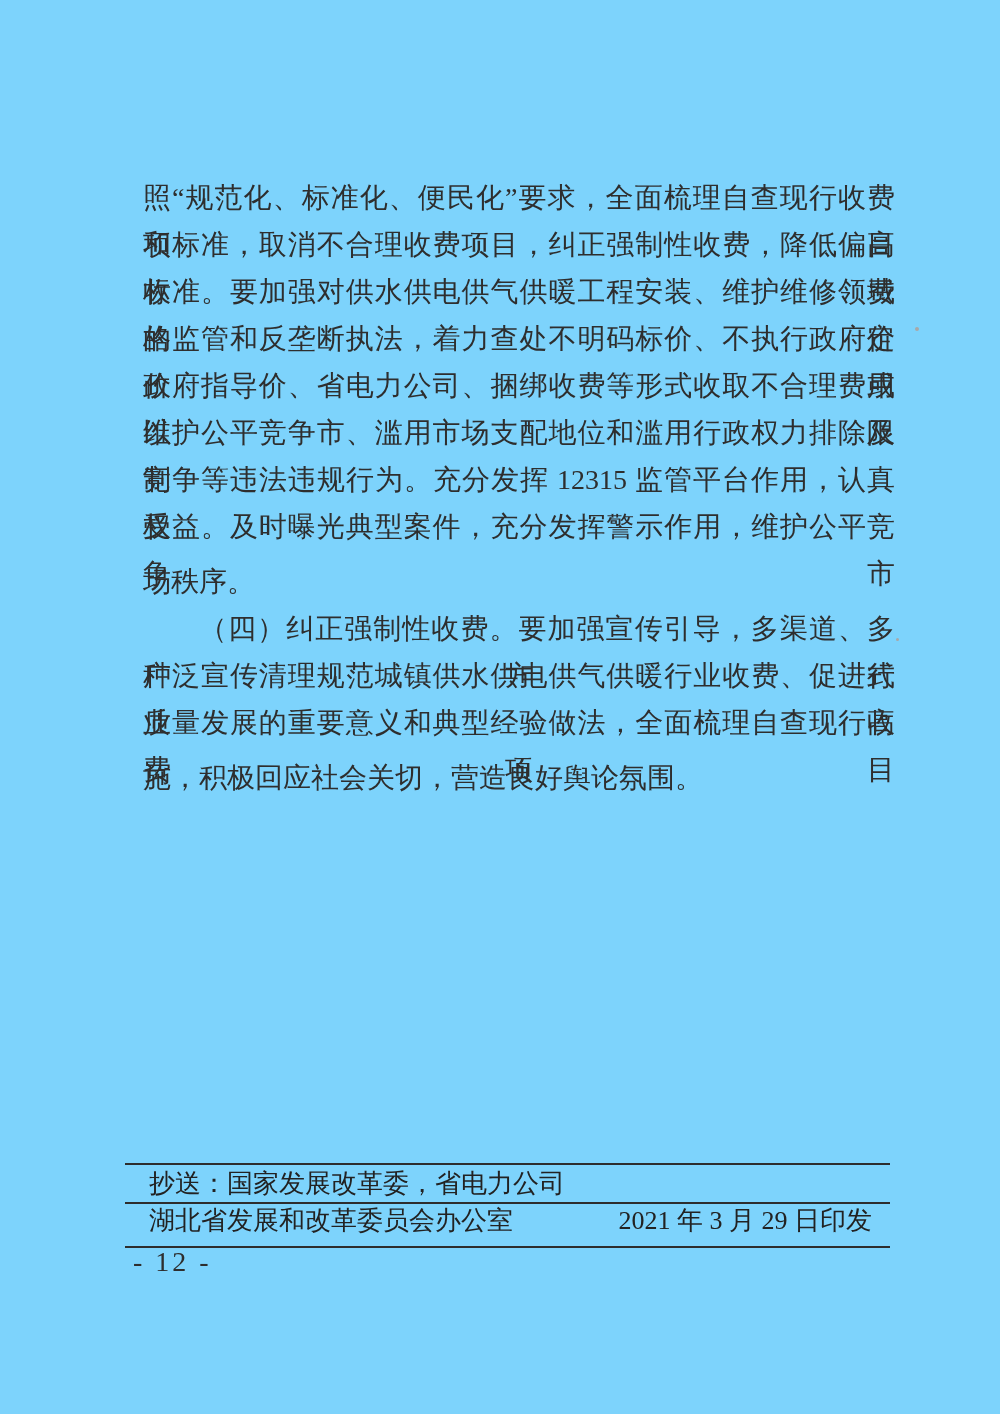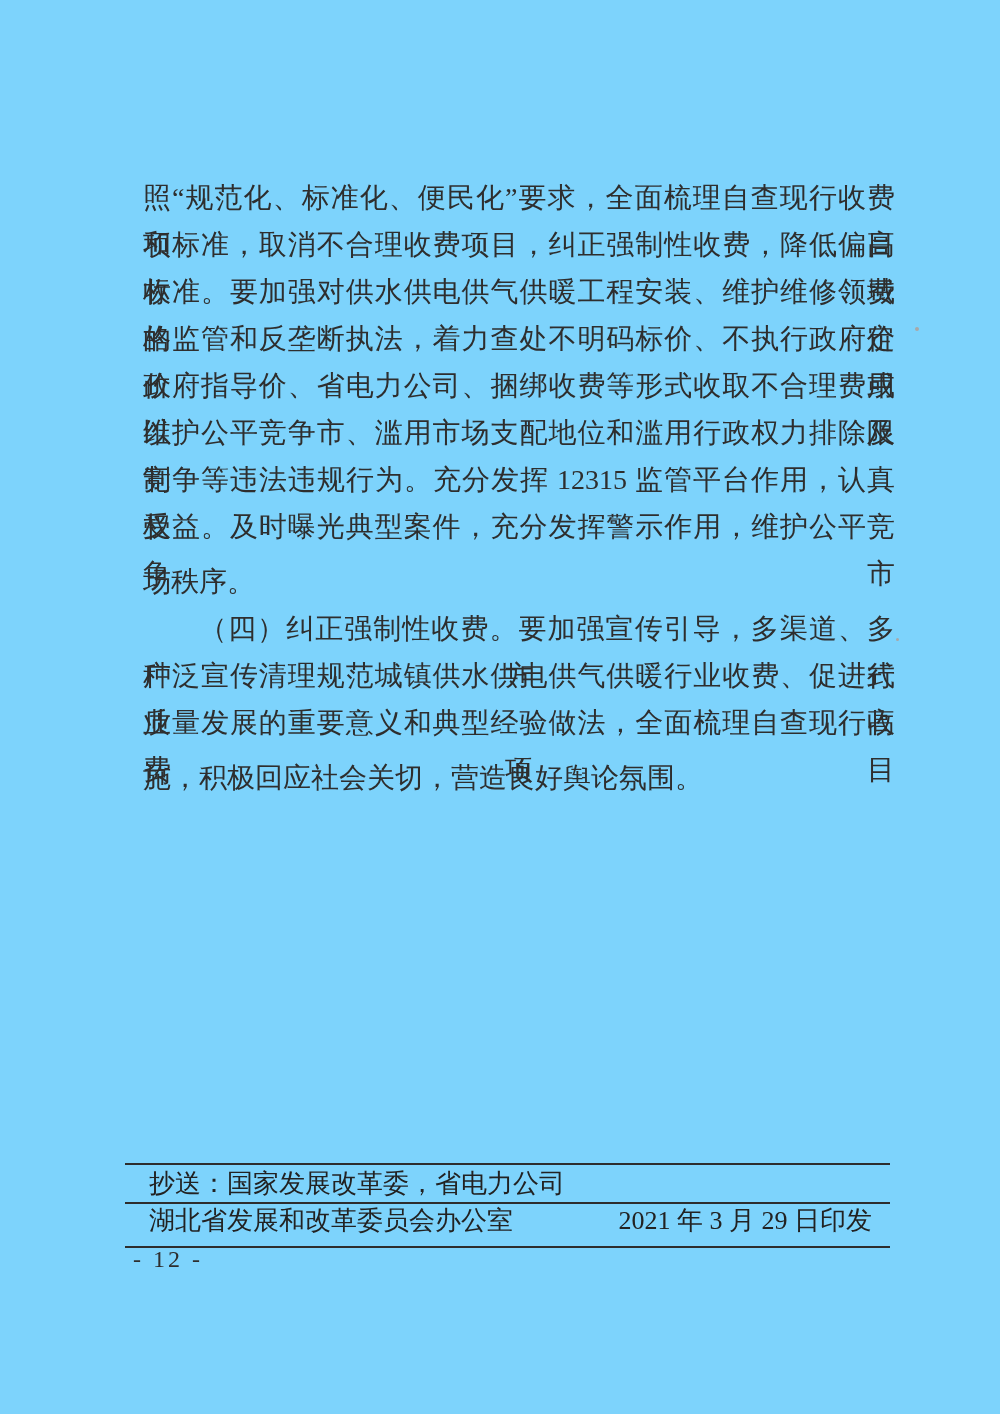--- a/index.html
+++ b/index.html
@@ -60,21 +60,21 @@
     display: flex;
     justify-content: space-between;
     align-items: center;
     padding: 0 18px 8px 24px;
     font-size: 26px;
   }
   .page-number {
     position: absolute;
     left: 133px;
     top: 1246px;
-    font-size: 24px;
+    font-size: 28px;
     letter-spacing: 3px;
     color: #2e2e2e;
   }
   .speck {
     position: absolute;
     border-radius: 50%;
     background: #a8a8a8;
   }
   .speck-1 { left: 915px; top: 327px; width: 4px; height: 4px; }
   .speck-2 { left: 896px; top: 638px; width: 3px; height: 3px; }

